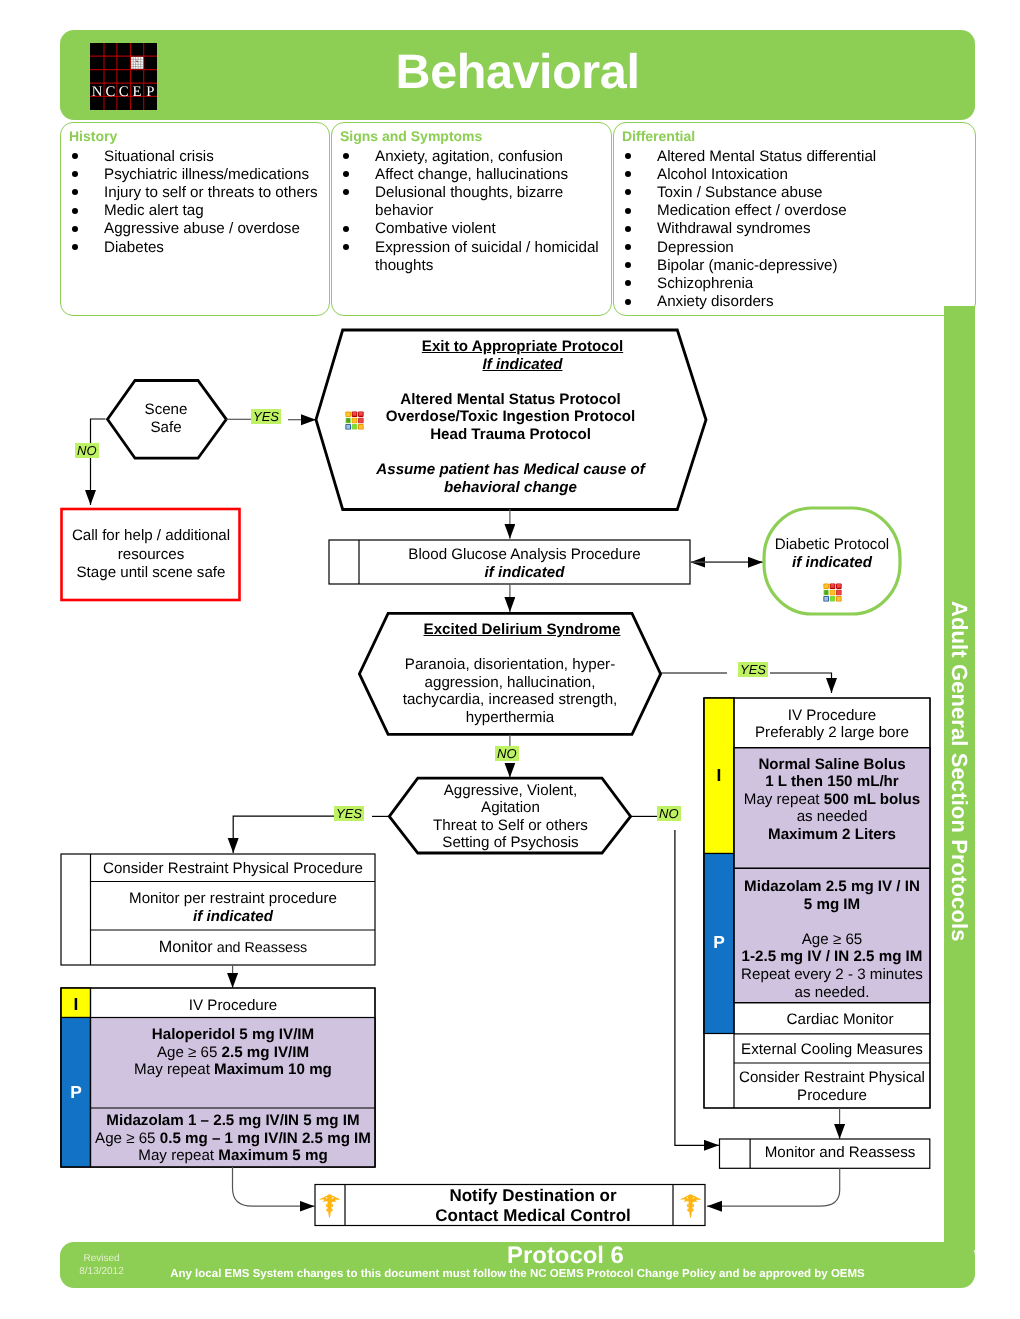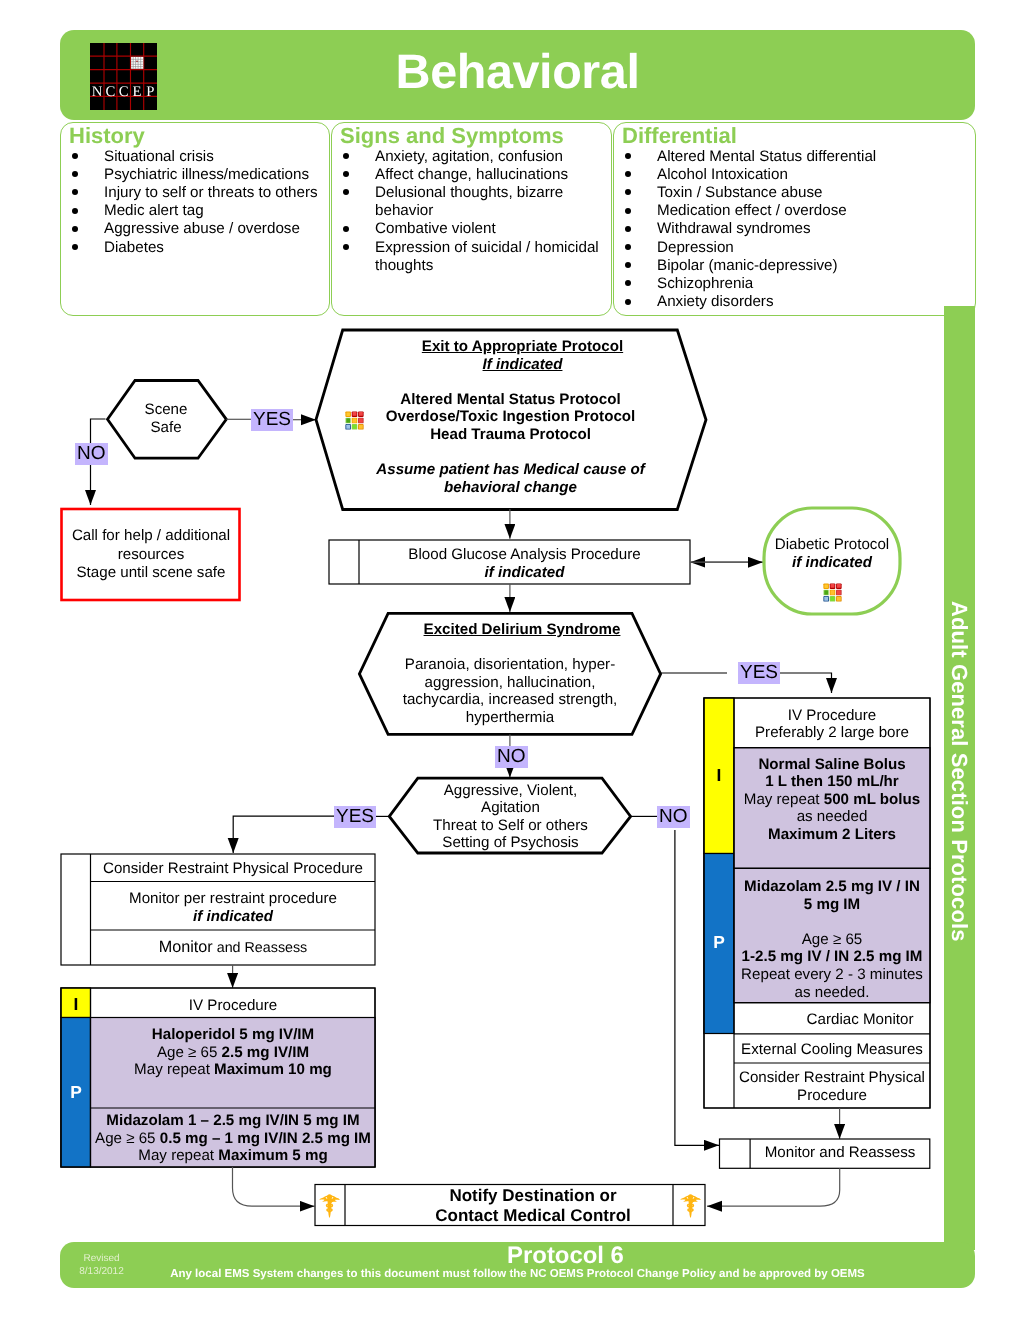--- a/index.html
+++ b/index.html
@@ -8,42 +8,42 @@
        -webkit-font-smoothing:antialiased;text-rendering:geometricPrecision;}
   .abs{position:absolute;}
 
   
   #header{left:60px;top:30px;width:915px;height:90px;background:#8DCE54;border-radius:14px;}
   #logo{left:89.6px;top:42.8px;width:67.2px;height:67.2px;}
   #title{left:60px;top:44px;width:915px;text-align:center;color:#fff;font-size:48.5px;font-weight:bold;letter-spacing:-0.4px;}
 
   
   .panel{border:1.2px solid #8DCE54;border-radius:13px;background:#fff;box-sizing:border-box;}
-  .panel-title{color:#8DCE54;font-size:22px;font-weight:bold;line-height:16px;margin-top:-1px;}
+  .panel-title{color:#8DCE54;font-size:14px;font-weight:bold;line-height:16px;margin-top:-1px;}
   .panel ul{list-style:none;margin:3.6px 0 0 0;padding:0;}
   .panel li{font-size:15.2px;color:#000;line-height:18.2px;position:relative;padding-left:35px;margin:0;}
   .panel li:before{content:"";position:absolute;left:3.2px;top:5.4px;width:6px;height:6px;border-radius:50%;background:#000;}
 
   
   #sidebar{left:944px;top:306px;width:31px;height:944px;background:#8DCE54;}
   #sidebar-text{position:absolute;left:975px;top:601px;width:337px;height:31px;
     transform:rotate(90deg);transform-origin:0 0;
     color:#fff;font-size:22px;font-weight:bold;line-height:31px;text-align:center;
     box-sizing:border-box;letter-spacing:0.1px;white-space:nowrap;}
   #footer{left:60px;top:1242px;width:915px;height:46px;background:#8DCE54;border-radius:14px;}
   #footer-protocol{left:60px;top:1242px;width:915px;text-align:center;color:#fff;font-size:23.9px;font-weight:bold;padding-left:48px;}
   #footer-note{left:60px;top:1268px;width:915px;text-align:center;color:#fff;font-size:11.5px;font-weight:bold;}
   #revised{left:64px;top:1252px;width:75px;text-align:center;color:#E3F0CE;font-size:10px;line-height:13px;}
 
   
   .ft{position:absolute;text-align:center;font-size:15.15px;color:#000;line-height:17.6px;}
   .b{font-weight:bold;}
   .bi{font-weight:bold;font-style:italic;}
   .u{text-decoration:underline;padding-left:24px;}
-  .lbl{position:absolute;font-size:19px;color:#000;background:#c4b5fd;padding:0 2px;}
+  .lbl{position:absolute;font-size:13px;color:#000;background:#bef264;padding:0 2px;font-style:italic;}
 </style>
 </head>
 <body>
 
 <div class="abs" id="header"></div>
 <svg class="abs" id="logo" viewBox="0 0 67.2 67.2">
   <rect x="0" y="0" width="67.2" height="67.2" fill="#000"></rect>
   <g stroke="#AA0000" stroke-width="1.15">
     <line x1="14" y1="0" x2="14" y2="67.2"></line>
       <line x1="26.9" y1="0" x2="26.9" y2="67.2"></line>
@@ -396,21 +396,21 @@
   <span class="b">Maximum 2 Liters</span>
 </div>
 <div class="ft" style="left:734px;top:878px;width:196px;">
   <span class="b">Midazolam 2.5 mg IV / IN</span><br>
   <span class="b">5 mg IM</span><br><br>
   <span>Age ≥ 65</span><br>
   <span class="b">1-2.5 mg IV / IN 2.5 mg IM</span><br>
   <span>Repeat every 2 - 3 minutes</span><br>
   <span>as needed.</span>
 </div>
-<div class="ft" style="left:734px;top:1011px;width:212px;margin-left:20px;">Cardiac Monitor</div>
+<div class="ft" style="left:734px;top:1011px;width:212px;">Cardiac Monitor</div>
 <div class="ft" style="left:734px;top:1041px;width:196px;">External Cooling Measures</div>
 <div class="ft" style="left:734px;top:1069px;width:196px;">
   <span>Consider Restraint Physical</span><br>
   <span>Procedure</span>
 </div>
 <div class="ft" style="left:750px;top:1143.5px;width:180px;">Monitor and Reassess</div>
 
 <div class="ft b" style="left:345px;top:1186px;width:376px;font-size:17px;line-height:19.5px;">
   <span>Notify Destination or</span><br>
   <span>Contact Medical Control</span>

